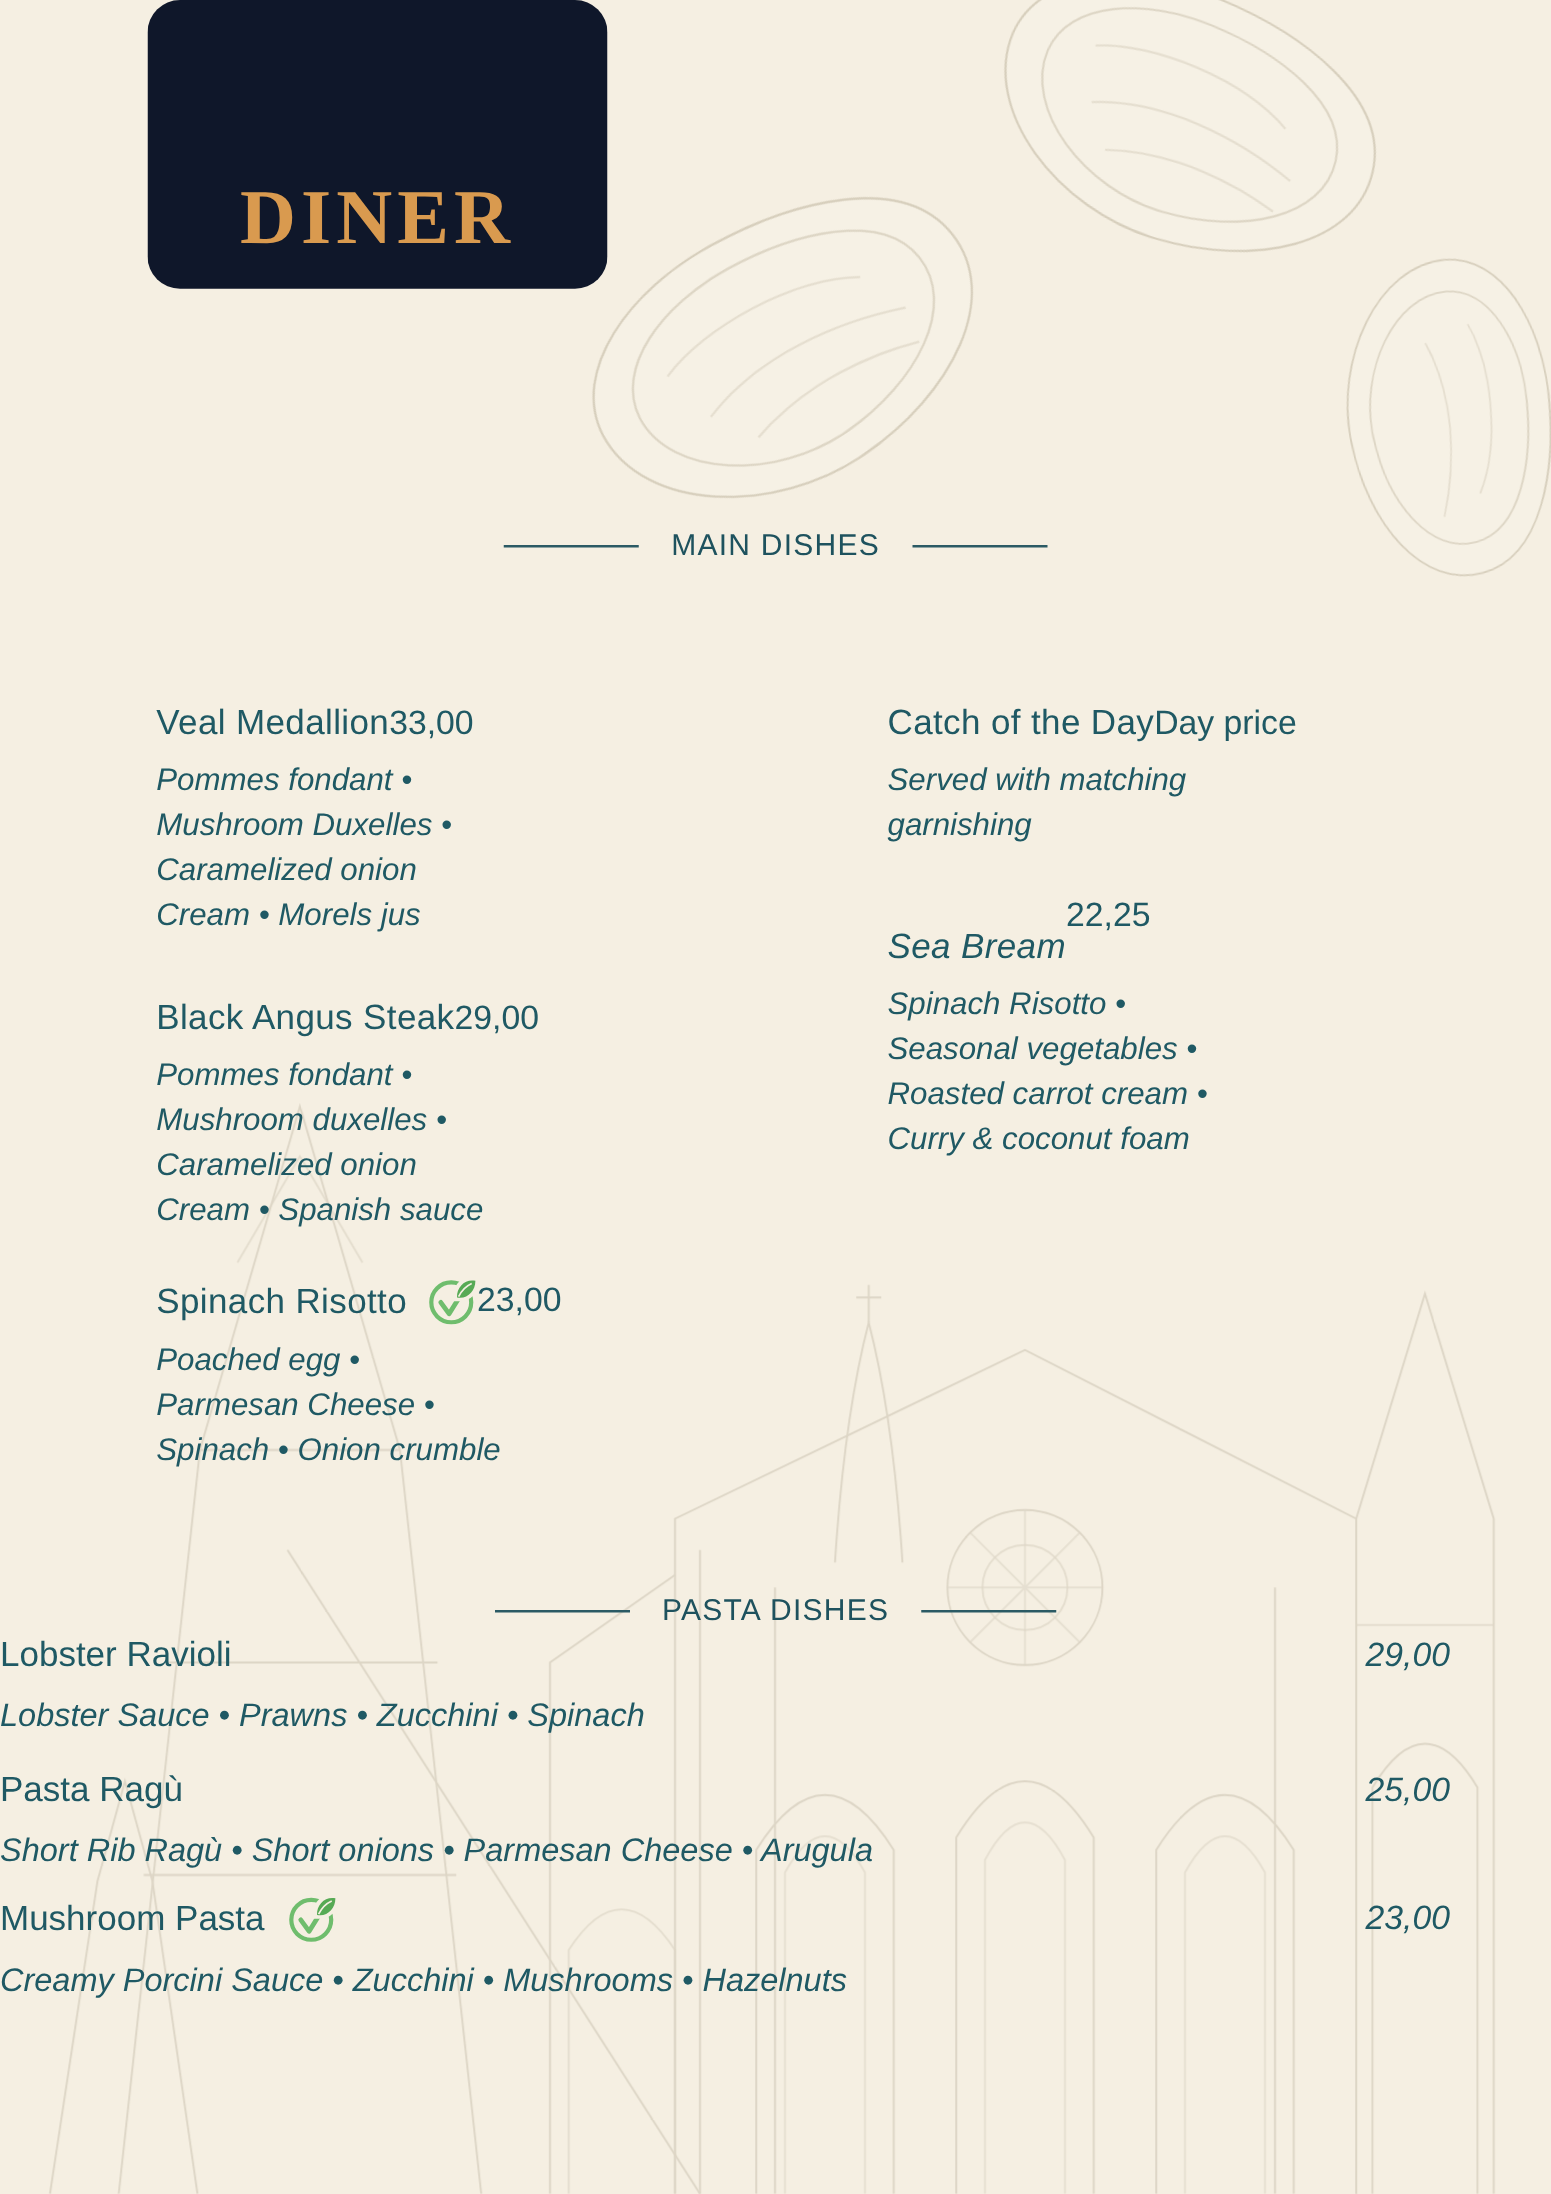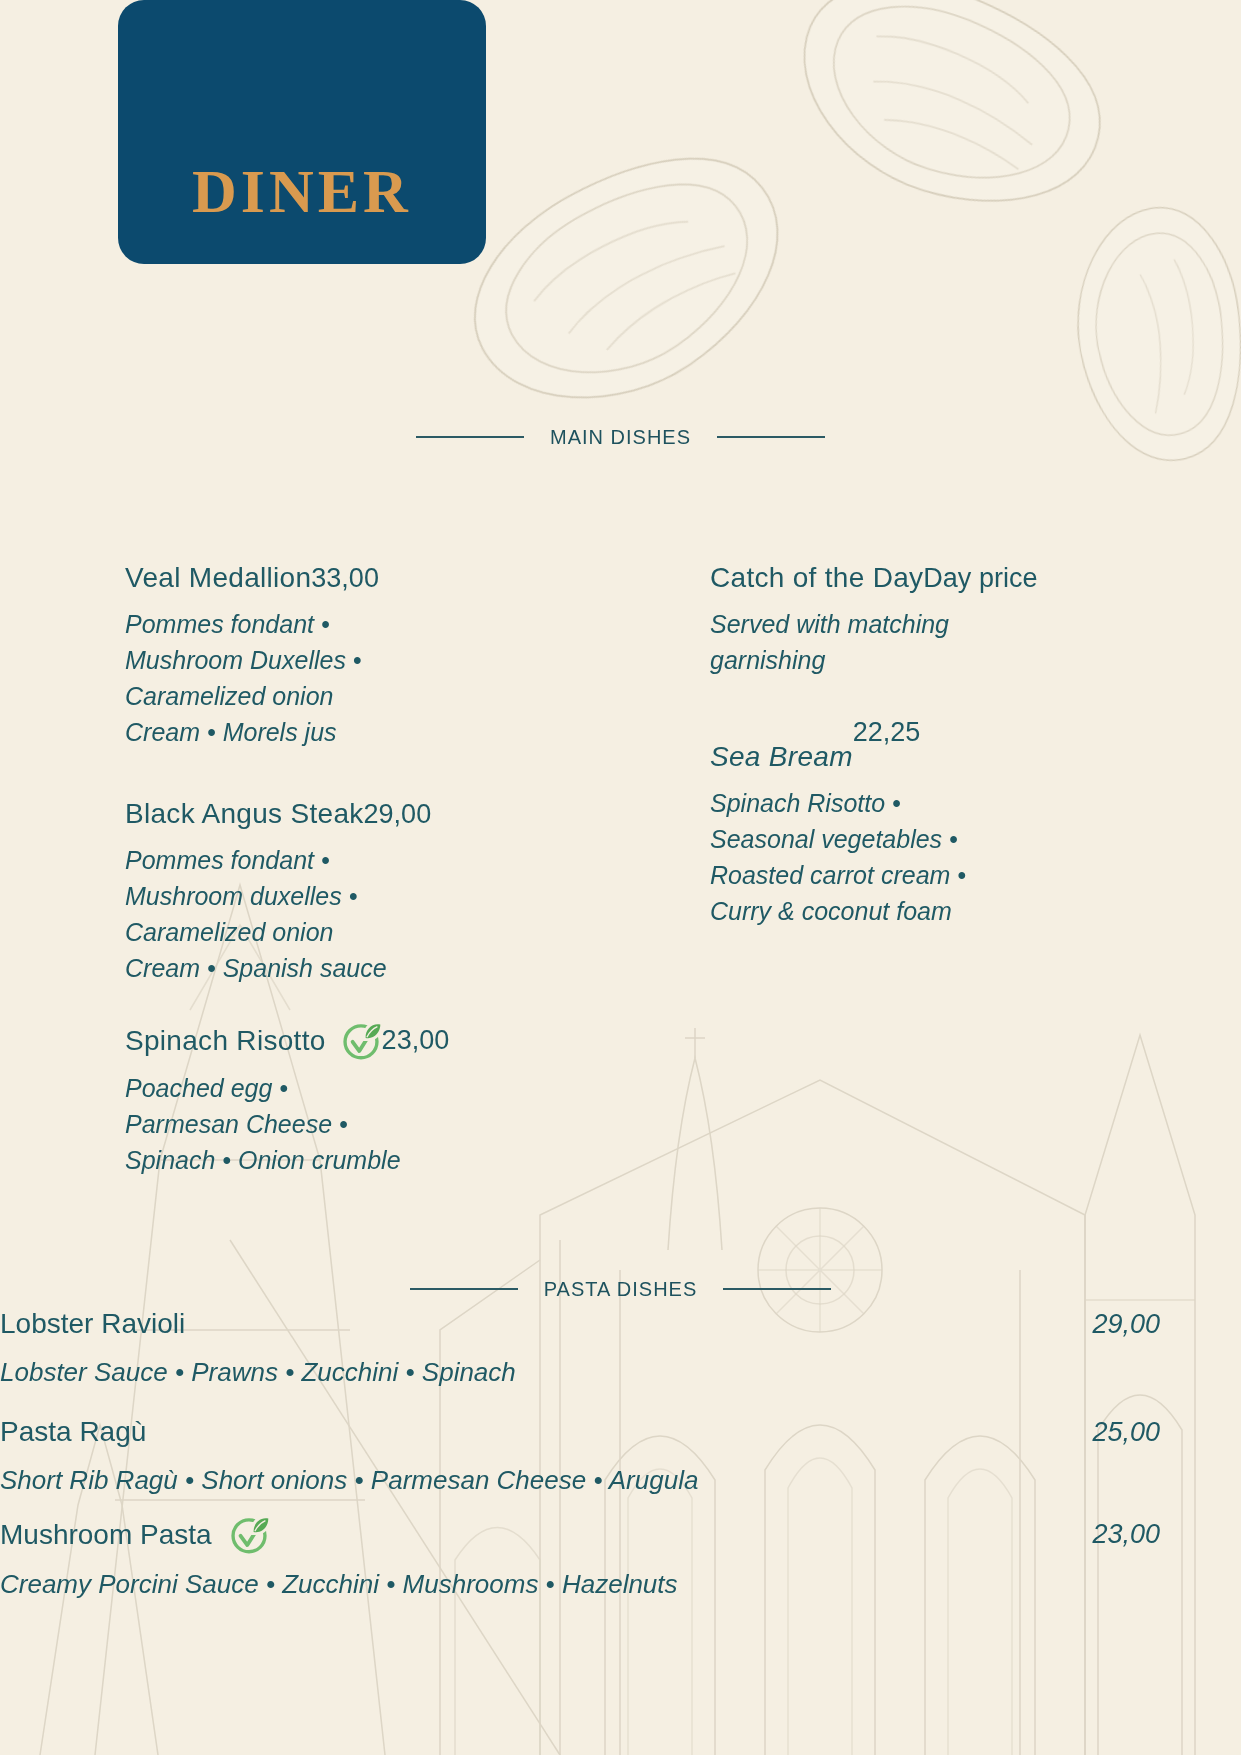--- a/index.html
+++ b/index.html
@@ -19,27 +19,27 @@
     height: 100%;
     pointer-events: none;
   }
 
   
   .title-card {
     position: absolute;
     left: 118px;
     top: 0;
     width: 368px;
-    height: 264px;
-    background: #0c4a6e;
+    height: 231px;
+    background: #0f172a;
     border-radius: 26px;
     display: flex;
     align-items: flex-end;
     justify-content: center;
-    padding-bottom: 42px;
+    padding-bottom: 26px;
     box-sizing: border-box;
   }
   .brand-title {
     font-family: "Liberation Serif", "DejaVu Serif", serif;
     font-weight: bold;
     font-size: 62px;
     letter-spacing: 4px;
     color: #d99a4f;
     line-height: 1;
   }
@@ -53,21 +53,21 @@
     align-items: center;
     justify-content: center;
     gap: 26px;
   }
   .section-heading .rule {
     width: 108px;
     height: 2px;
     background: #2b5a64;
   }
   .section-heading .label {
-    font-size: 20px;
+    font-size: 24px;
     font-weight: 500;
     letter-spacing: 1px;
     color: #1e525e;
     line-height: 34px;
   }
   #main-heading  { top: 420px; }
   #pasta-heading { top: 1236px; margin-top: 36px; }
 
   
   .col { position: absolute; top: 558px; }

